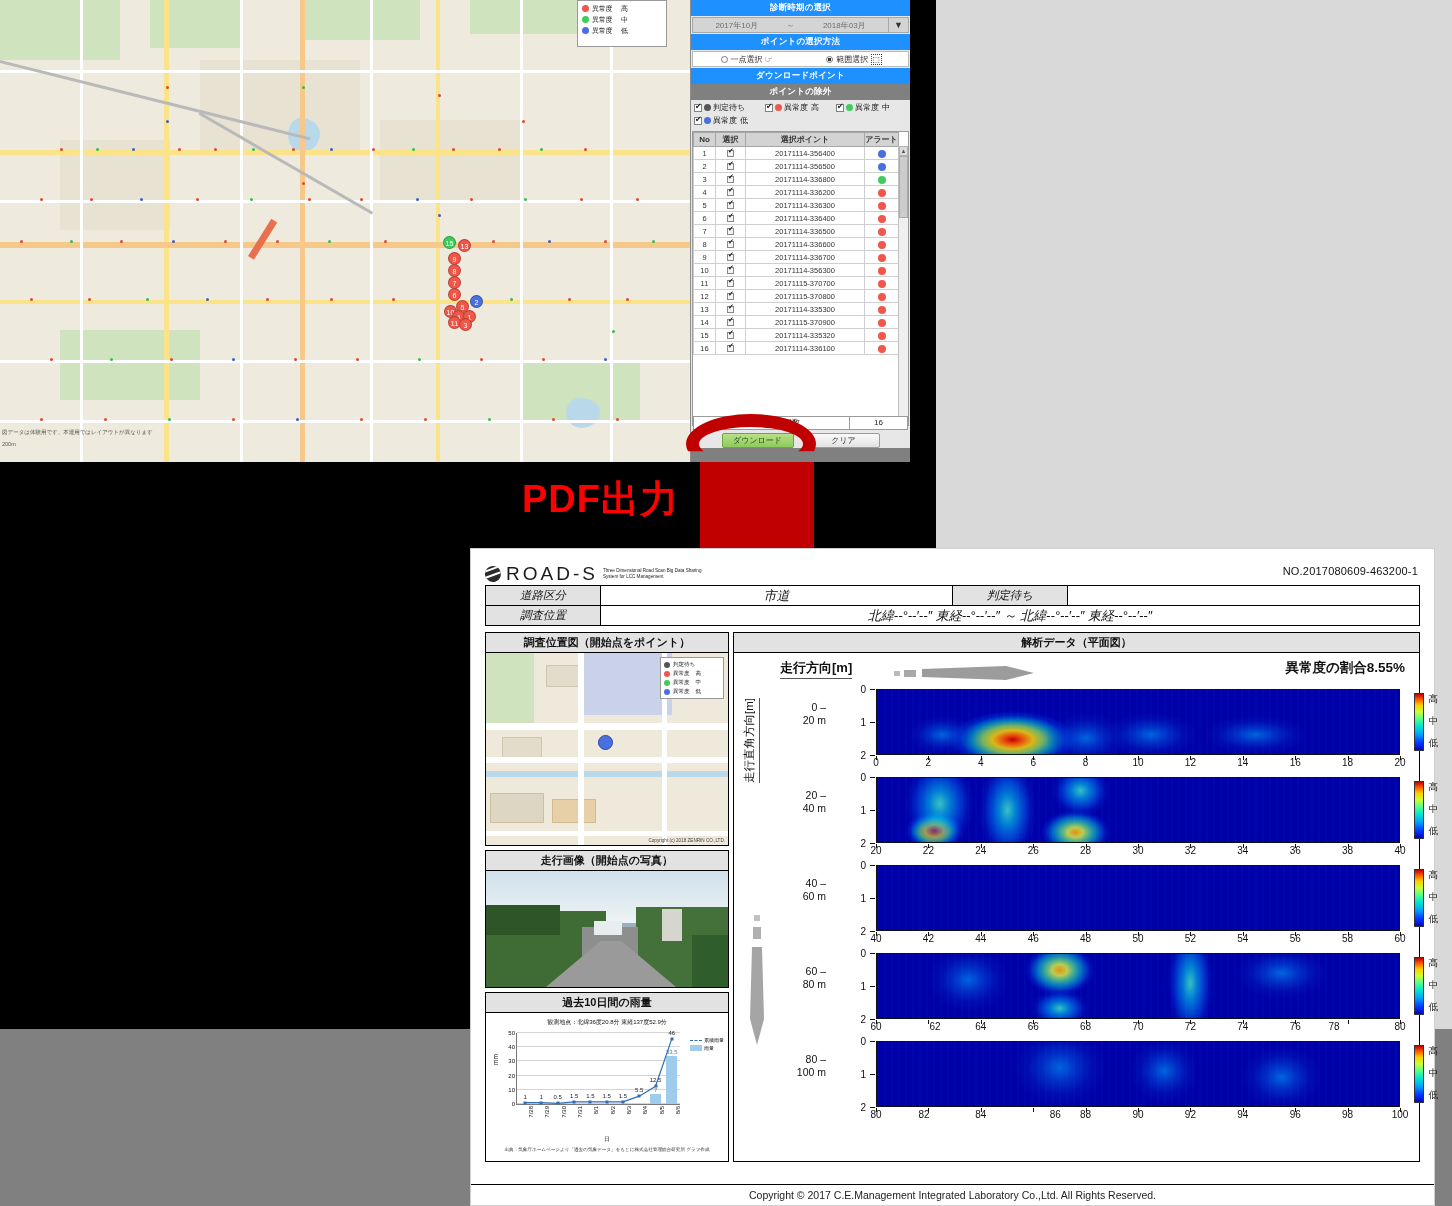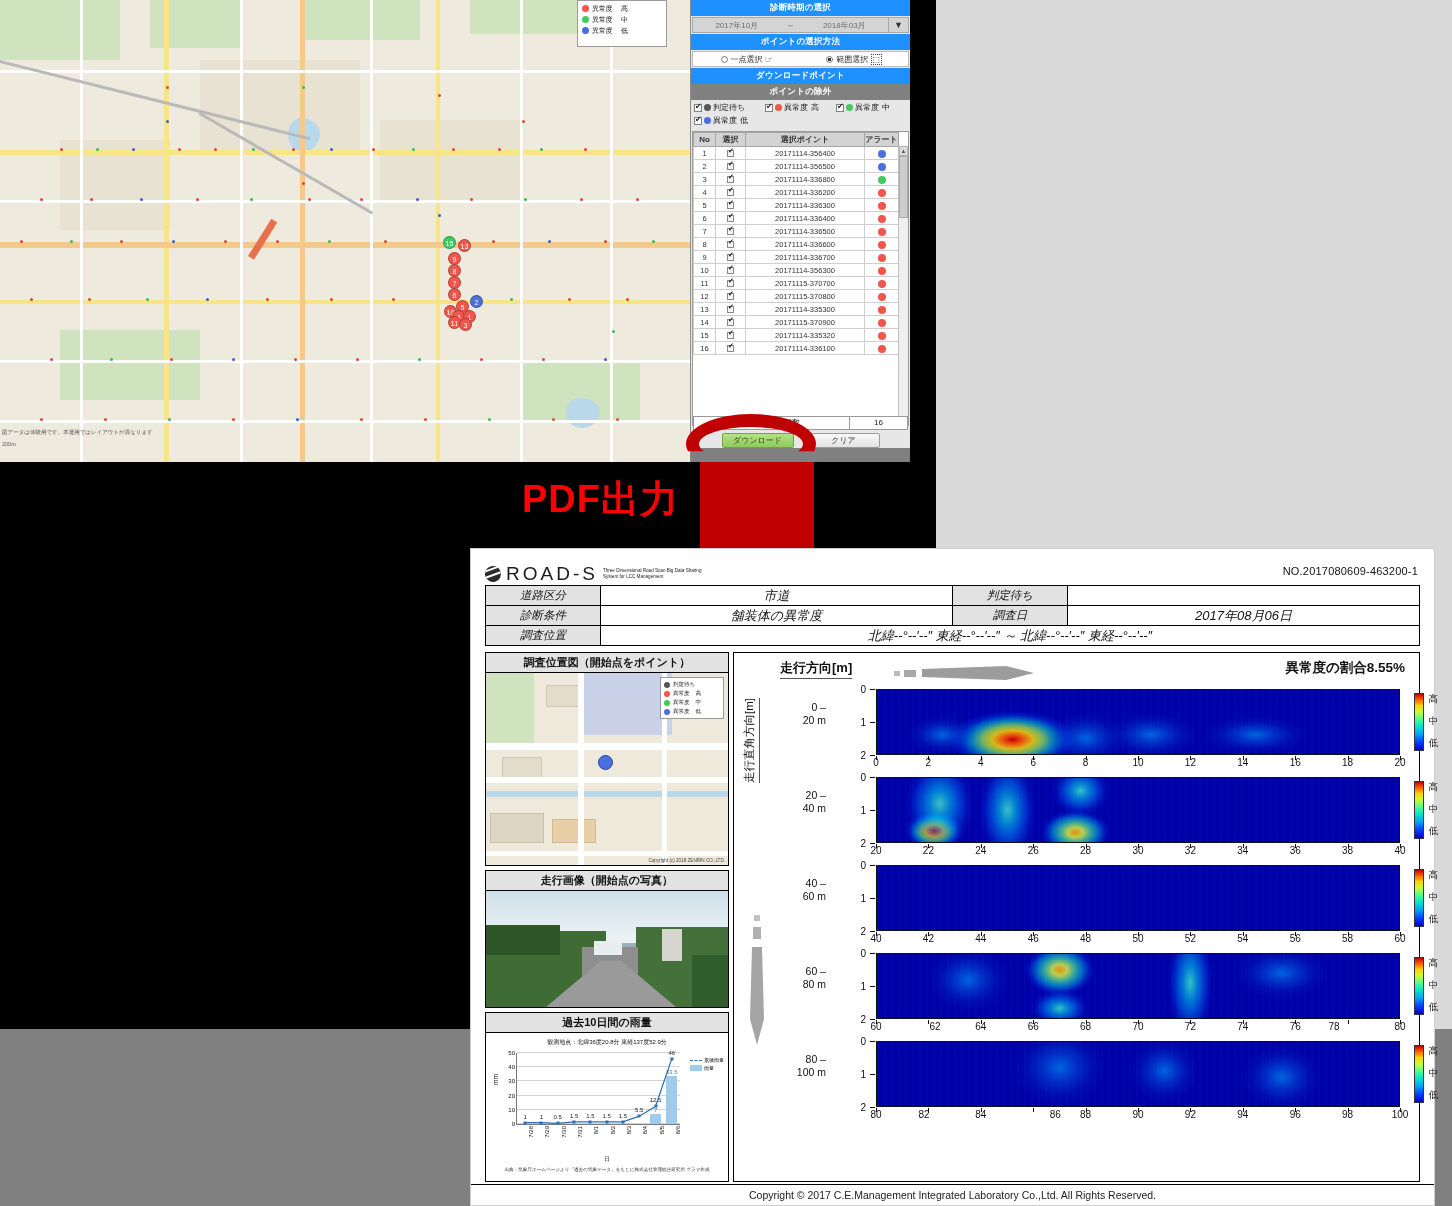--- a/index.html
+++ b/index.html
@@ -558,26 +558,20 @@
     <span class="tag">Three Dimensional Road Scan Big Data Sharing System for LCC Management</span>
   </div>
 
   <table class="hdr">
     <tbody>
           <tr>
       <td class="k">道路区分</td>
       <td class="v">市道</td>
       <td class="k">判定待ち</td>
       <td class="v"></td>
-    </tr>
-    <tr>
-      <td class="k">診断条件</td>
-      <td class="v">舗装体の異常度</td>
-      <td class="k">調査日</td>
-      <td class="v">2017年08月06日</td>
     </tr>
     <tr>
       <td class="k">調査位置</td>
       <td class="v" colspan="3">北緯--°--′--″ 東経--°--′--″ ～ 北緯--°--′--″ 東経--°--′--″</td>
     </tr>
   </tbody>
       </table>
 
   <div class="cols">
 
@@ -722,20 +716,21 @@
             </div>
             <div class="xaxisname">日</div>
             <div class="src">出典：気象庁ホームページより「過去の気象データ」をもとに株式会社管理総合研究所 グラフ作成</div>
           </div>
         </div>
       </div>
     </div>
 
     <div class="colR">
       <div class="sec" style="height:100%;">
+        <div class="sh" style="text-align:center;">解析データ（平面図）</div>
         <div class="body">
           <div id="analysis">
             <div class="dirrow">
               <div class="dirlabel">走行方向[m]</div>
               <svg class="dirarrow" viewBox="0 0 140 14">
                 <rect x="0" y="5" width="6" height="5" fill="#b9b9b9"></rect>
                 <rect x="10" y="4" width="12" height="7" fill="#a8a8a8"></rect>
                 <polygon points="28,3 112,0 140,7 112,14 28,11" fill="#9c9c9c"></polygon>
               </svg>
               <div class="ratio">異常度の割合8.55%</div>

